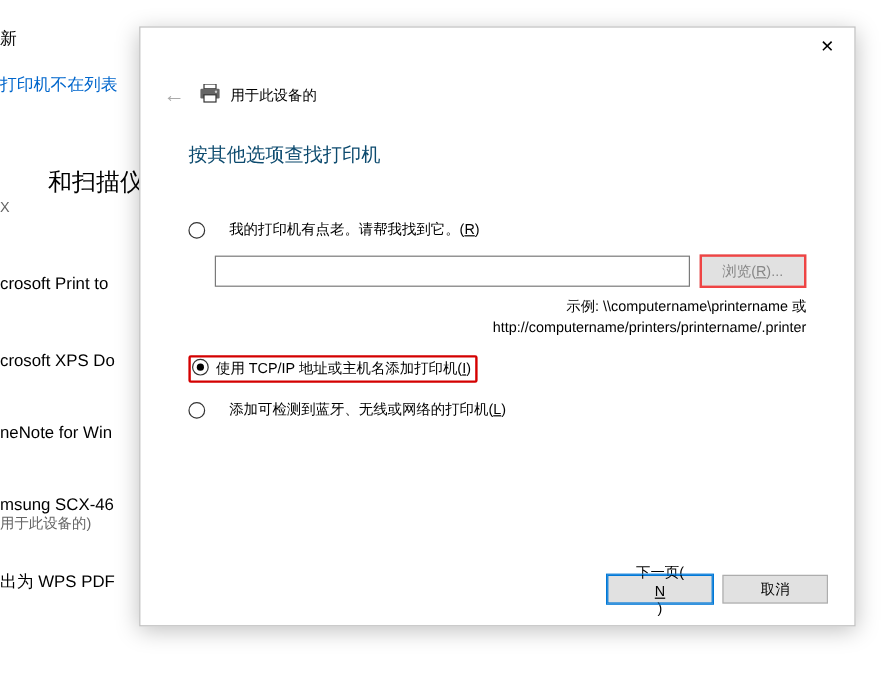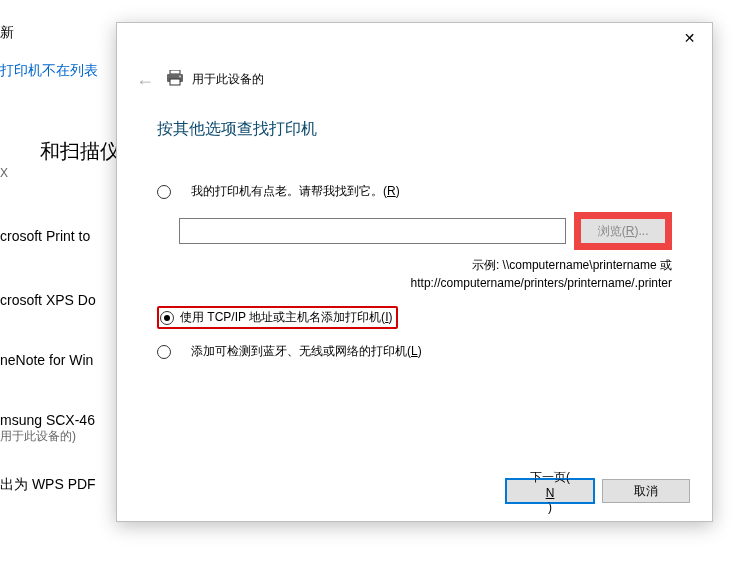--- a/index.html
+++ b/index.html
@@ -151,21 +151,21 @@
     width: 388px;
     height: 24px;
     border: 1px solid #7a7a7a;
     background: #ffffff;
     padding: 0 4px;
     font-size: 12px;
   }
   .browse-btn {
     width: 86px;
     height: 24px;
-    border: 7px solid #ef4444;
+    border: 2px solid #ef4444;
     background: #e1e1e1;
     color: #888;
     font-size: 12px;
     display: flex;
     align-items: center;
     justify-content: center;
   }
 
   .example {
     margin-left: 22px;
@@ -174,21 +174,20 @@
     line-height: 1.5;
     margin-bottom: 14px;
     text-align: right;
   }
 
   .highlight-box {
     border: 2px solid #d40000;
     padding: 1px 4px 1px 1px;
     border-radius: 2px;
     display: inline-flex;
-    align-items: center;
     gap: 6px;
   }
 
   .footer {
     position: absolute;
     bottom: 18px;
     right: 22px;
     display: flex;
     gap: 8px;
   }

